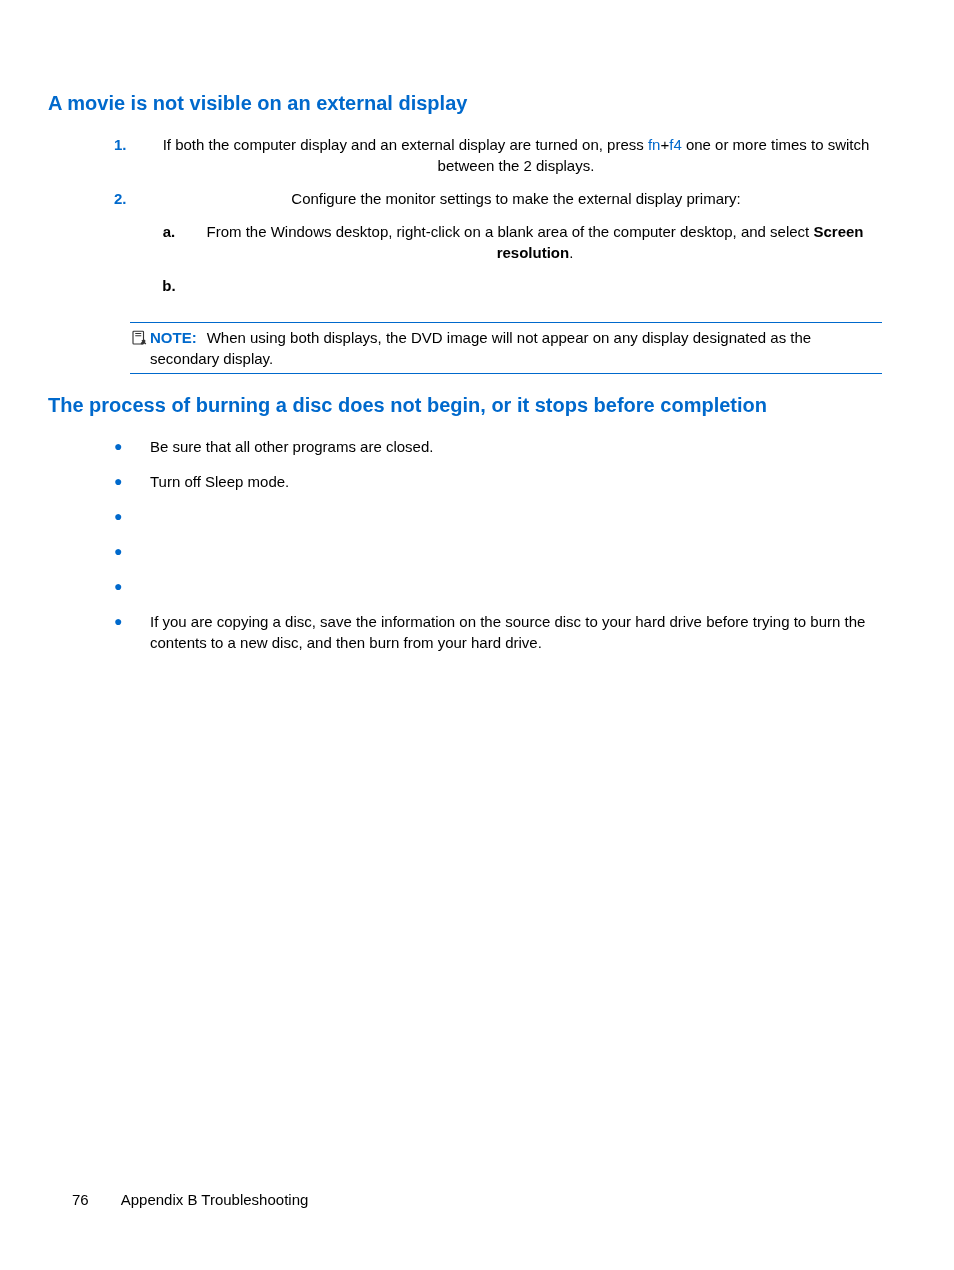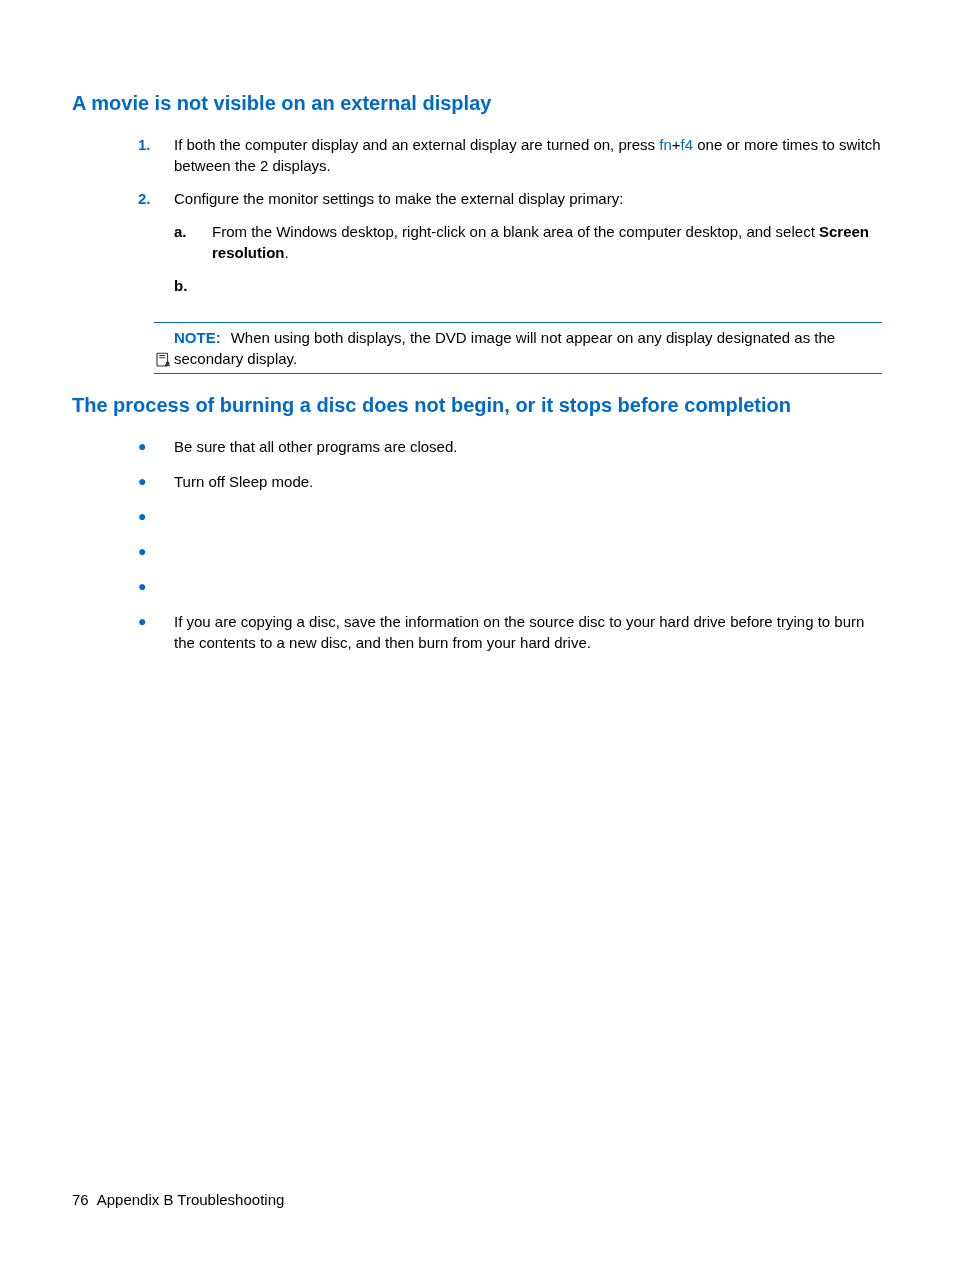--- a/index.html
+++ b/index.html
@@ -7,21 +7,21 @@
     margin: 0;
     padding: 0;
     font-family: Arial, Helvetica, sans-serif;
     background: #fff;
     color: #000;
     width: 954px;
     height: 1270px;
     position: relative;
   }
   .page {
-    padding: 90px 72px 0 72px;
+    padding: 90px 72px 0 48px;
   }
   .h2 {
     color: #0069cc;
     font-size: 20px;
     font-weight: bold;
     margin: 0 0 18px 0;
     line-height: 1.3;
   }
   .ol {
     margin: 0 0 14px 0;
@@ -35,20 +35,21 @@
   }
   .ol-num {
     color: #0069cc;
     font-weight: bold;
     min-width: 36px;
     padding-left: 66px;
     box-sizing: content-box;
   }
   .ol-body {
     flex: 1;
+    text-align: center;
   }
   .ol-sub {
     margin-top: 12px;
   }
   .ol-sub-item {
     display: flex;
     margin-bottom: 12px;
     line-height: 1.4;
     font-size: 15px;
   }
@@ -59,21 +60,21 @@
   .inline-link {
     color: #0069cc;
   }
   .bold { font-weight: bold; }
   .note-box {
     border-top: 1.5px solid #0069cc;
     border-bottom: 1.5px solid #0069cc;
     margin: 4px 0 18px 82px;
     padding: 4px 0 4px 0;
     display: flex;
-    align-items: flex-end;
+    align-items: flex-start;
     font-size: 15px;
     line-height: 1.4;
   }
   .note-icon {
     width: 18px;
     height: 18px;
     margin-right: 2px;
     flex-shrink: 0;
     margin-top: 2px;
   }
@@ -99,21 +100,21 @@
     font-size: 14px;
     line-height: 1.5;
   }
   .footer {
     position: absolute;
     left: 72px;
     bottom: 62px;
     font-size: 15px;
   }
   .footer-page {
-    margin-right: 8px;
+    margin-right: 32px;
   }
 </style>
 </head>
 <body>
 
 <div class="page">
 
   <div class="h2">A movie is not visible on an external display</div>
 
   <div class="ol">

